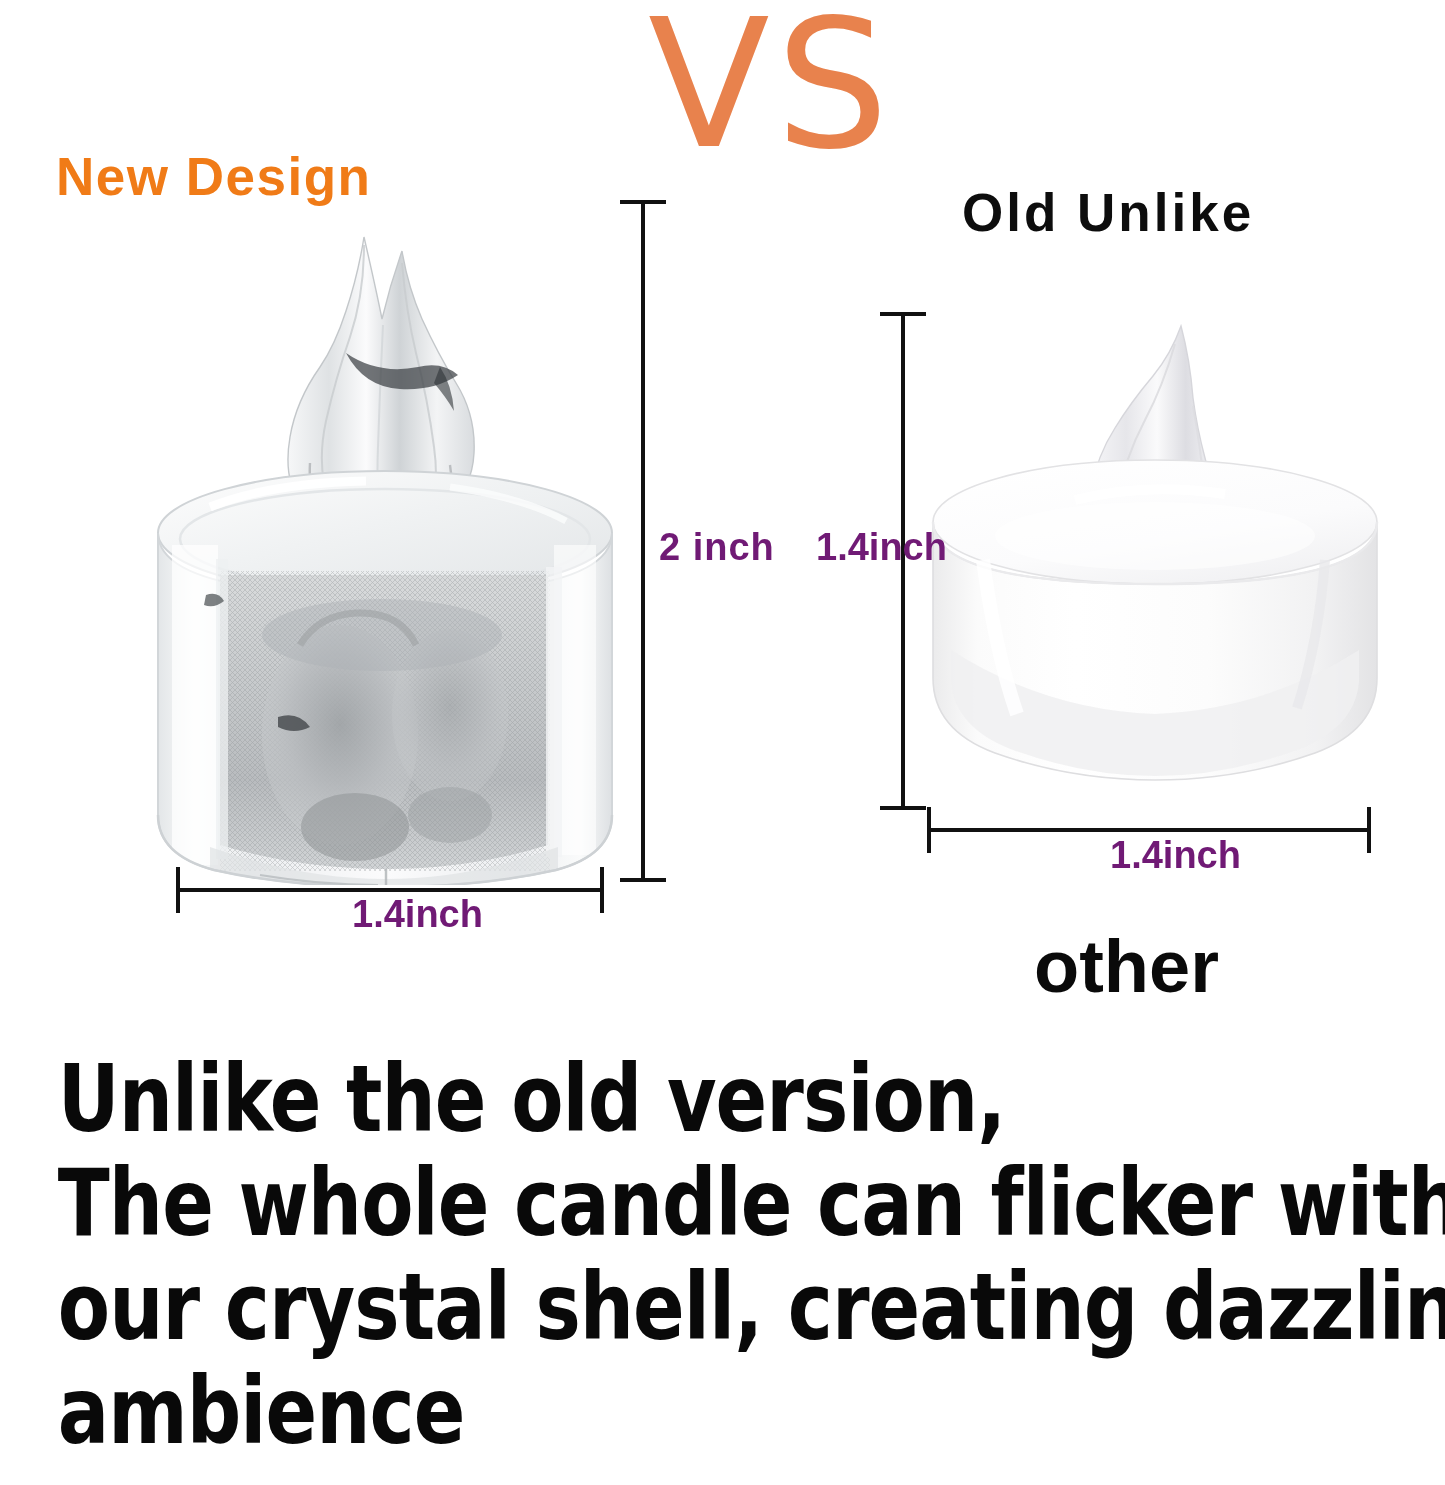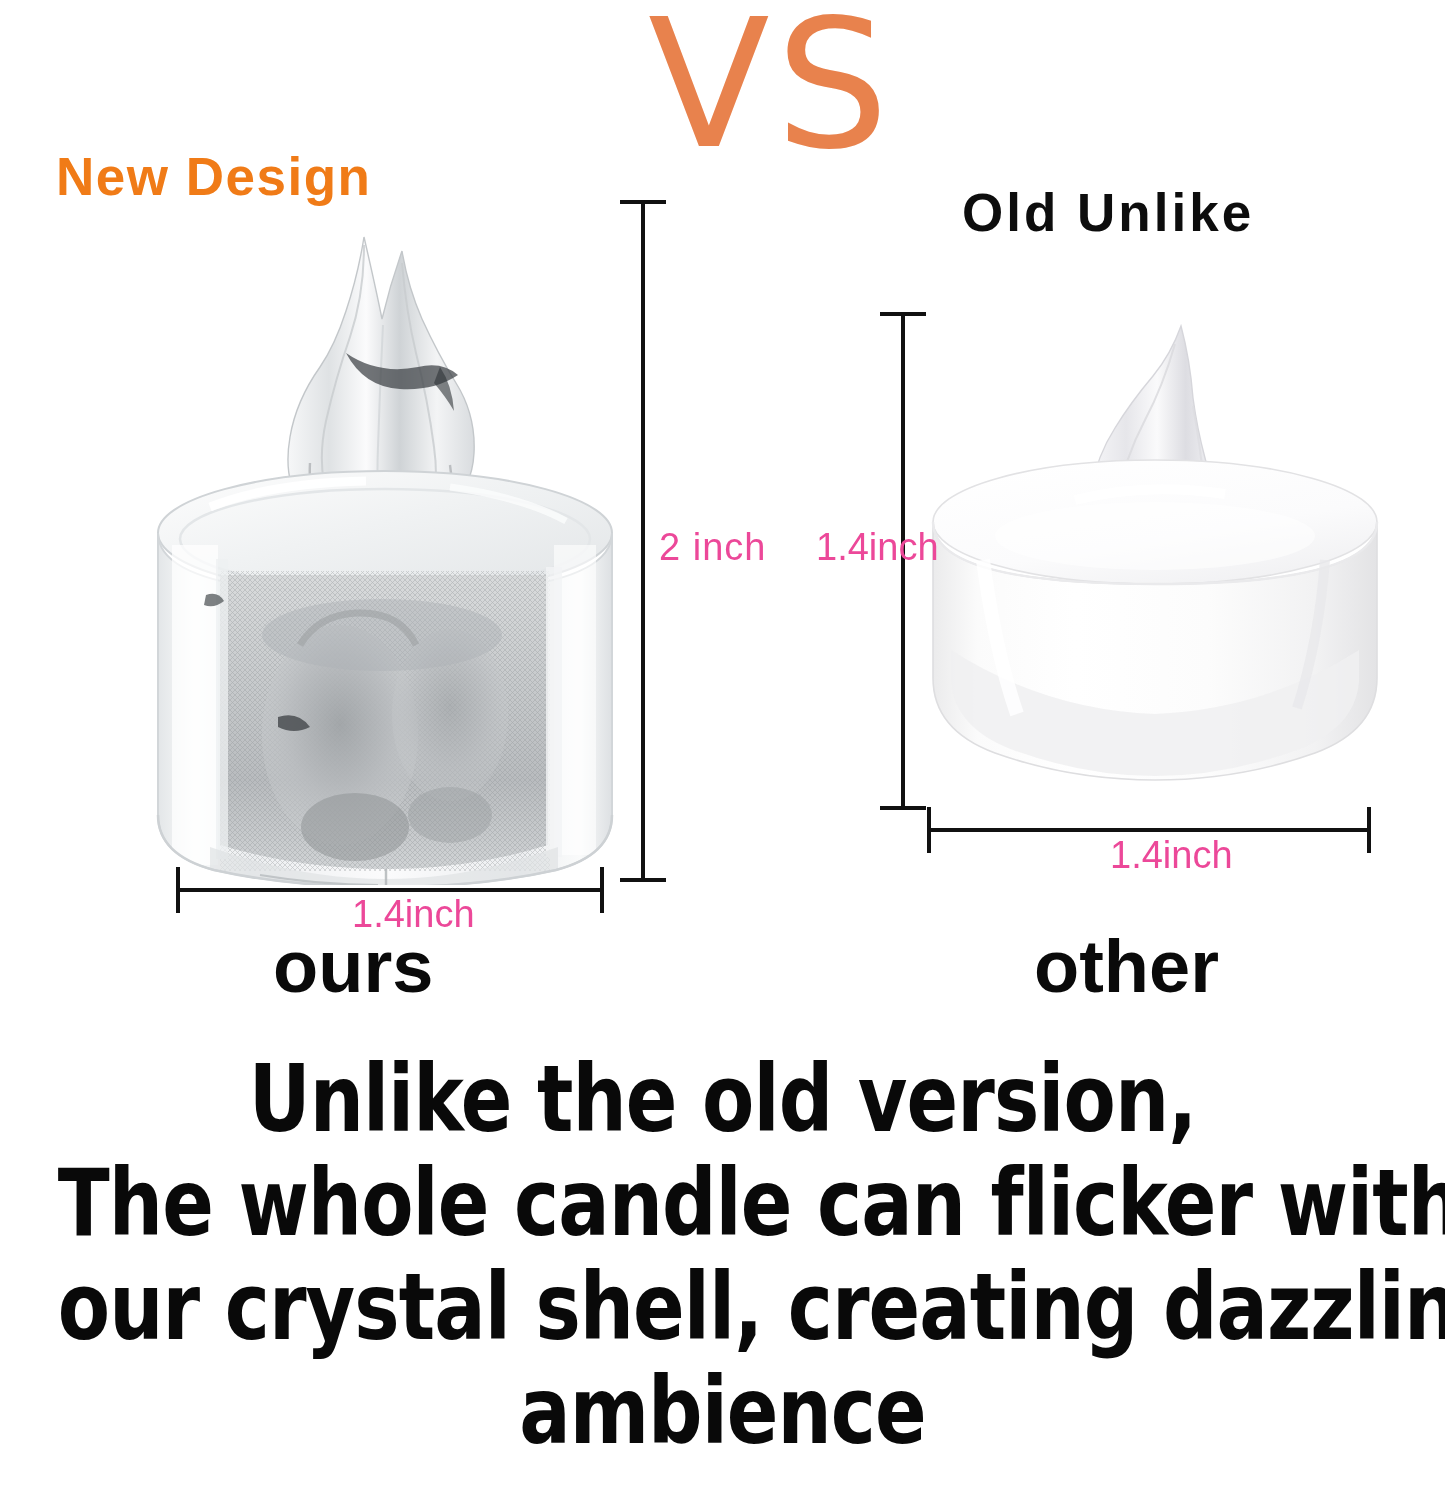--- a/index.html
+++ b/index.html
@@ -62,38 +62,38 @@
   .dim-h{position:absolute;background:#111;height:4px;}
   .dim-h .cap{
     position:absolute;top:-21px;width:4px;height:46px;background:#111;
   }
   .dim-h .cap.left{left:0;}
   .dim-h .cap.right{right:0;}
 
   .dim-label{
     position:absolute;
     font-size:38px;line-height:1;
-    font-weight:400;
-    color:#ec4899;
+    font-weight:700;
+    color:#701a75;
     white-space:nowrap;
   }
   .dim-label.h2{left:659px;top:528px;letter-spacing:1px;}
   .dim-label.h14r{left:816px;top:528px;letter-spacing:0px;}
   .dim-label.w14l{left:352px;top:895px;letter-spacing:0px;}
   .dim-label.w14r{left:1110px;top:836px;letter-spacing:0px;}
 
   
   .product{position:absolute;}
   #crystal-candle{left:150px;top:215px;width:470px;height:670px;}
   #white-candle{left:925px;top:310px;width:460px;height:500px;}
 
   
   .blurb{
     position:absolute;left:0;top:1048px;width:1445px;
-    text-align:center;
+    text-align:left;
     color:#090909;
     font-family:"Liberation Sans Narrow","DejaVu Sans Condensed","Liberation Sans", sans-serif;
     font-weight:700;
     font-size:92px;
     line-height:104px;
     letter-spacing:-1px;
   }
   .blurb div{white-space:nowrap;transform:scaleX(0.92);transform-origin:center;}
 </style>
 </head>
@@ -265,21 +265,20 @@
     <div class="cap bot"></div>
   </div>
   <div class="dim-label h14r">1.4inch</div>
 
   <div class="dim-h" style="left:927px;top:828px;width:444px;">
     <div class="cap left"></div>
     <div class="cap right"></div>
   </div>
   <div class="dim-label w14r">1.4inch</div>
 
-  <div class="caption ours">ours</div>
   <div class="caption other">other</div>
 
   <div class="blurb">
     <div>Unlike the old version,</div>
     <div>The whole candle can flicker with</div>
     <div>our crystal shell, creating dazzling</div>
     <div>ambience</div>
   </div>
 
 </div>

